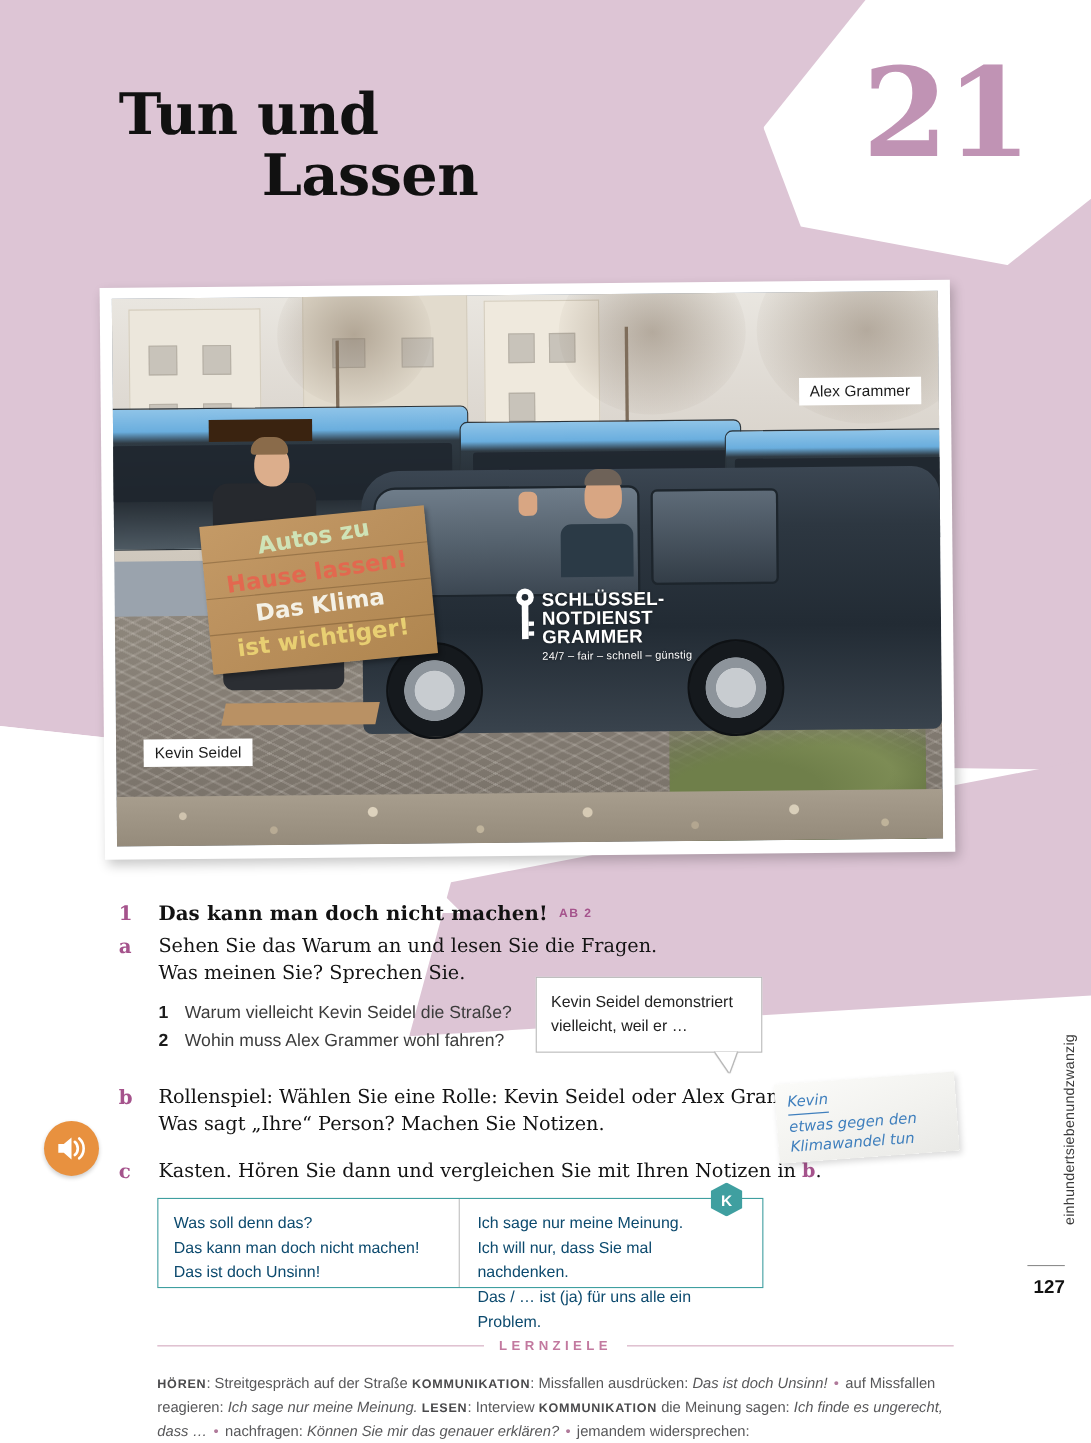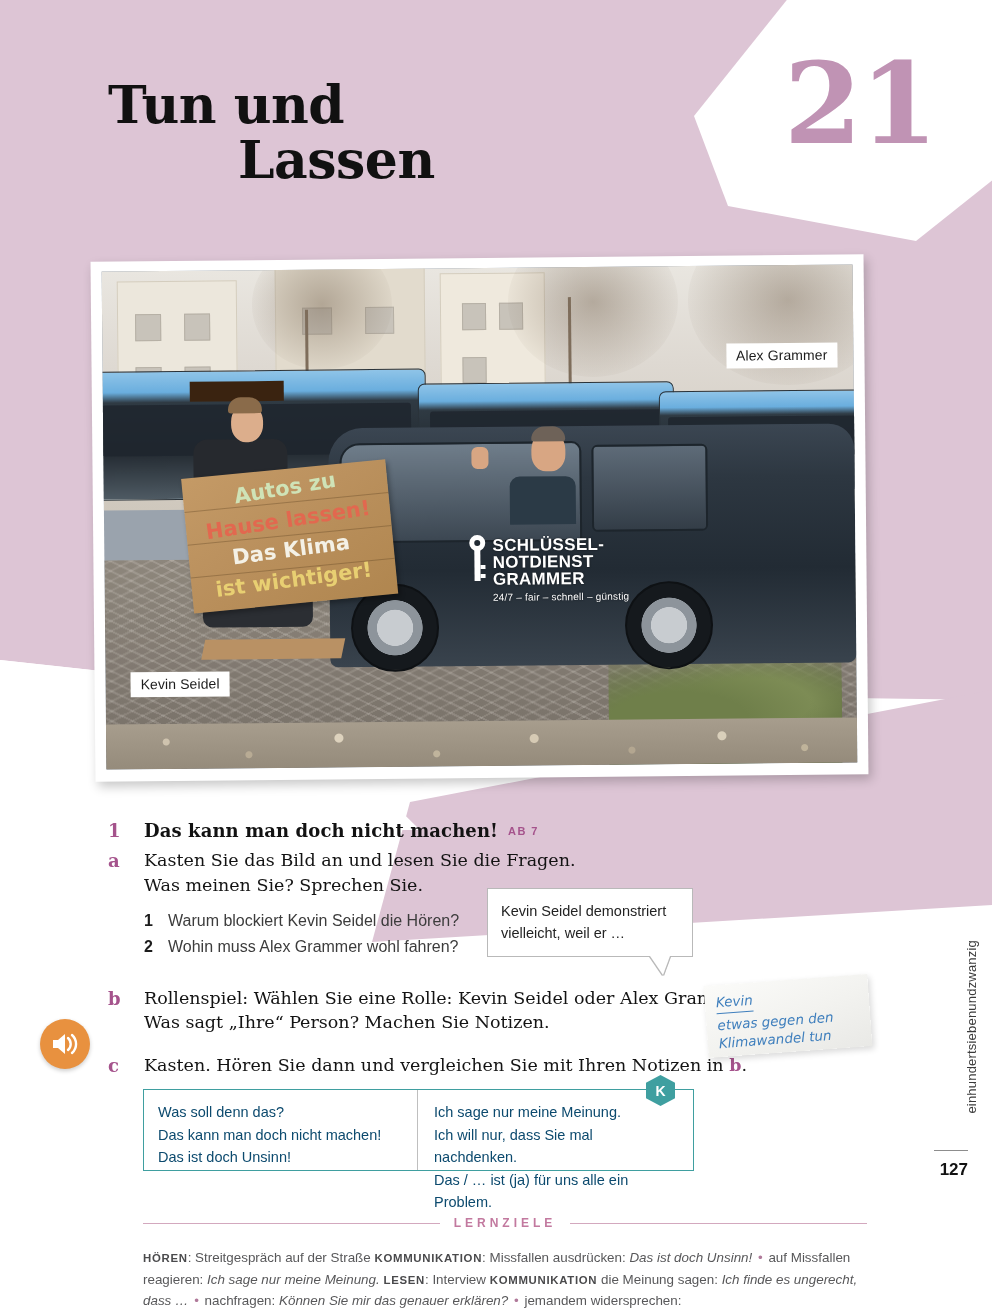--- a/index.html
+++ b/index.html
@@ -568,36 +568,36 @@
       <div class="ph-label lbl-alex">Alex Grammer</div>
       <div class="ph-label lbl-kevin">Kevin Seidel</div>
     </div>
   </div>
 
   <div class="ex-wrap">
 
     <div class="ex-row">
       <div class="ex-marker">1</div>
       <div class="ex-head">
-        <span>Das kann man doch nicht machen!</span><span class="ex-ab">AB 7</span>
+        <span>Das kann man doch nicht machen!</span><span class="ex-ab">AB 2</span>
       </div>
     </div>
 
     <div class="ex-row">
       <div class="ex-marker">a</div>
       <div class="ex-body">
-        <div>Kasten Sie das Bild an und lesen Sie die Fragen.</div>
+        <div>Sehen Sie das Warum an und lesen Sie die Fragen.</div>
         <div>Was meinen Sie? Sprechen Sie.</div>
       </div>
     </div>
 
     <div class="q-list">
       <div class="q-item">
         <span class="q-num">1</span>
-        <span>Warum blockiert Kevin Seidel die Hören?</span>
+        <span>Warum vielleicht Kevin Seidel die Straße?</span>
       </div>
       <div class="q-item">
         <span class="q-num">2</span>
         <span>Wohin muss Alex Grammer wohl fahren?</span>
       </div>
     </div>
 
     <div class="ex-row" style="margin-top:26px">
       <div class="ex-marker">b</div>
       <div class="ex-body">

